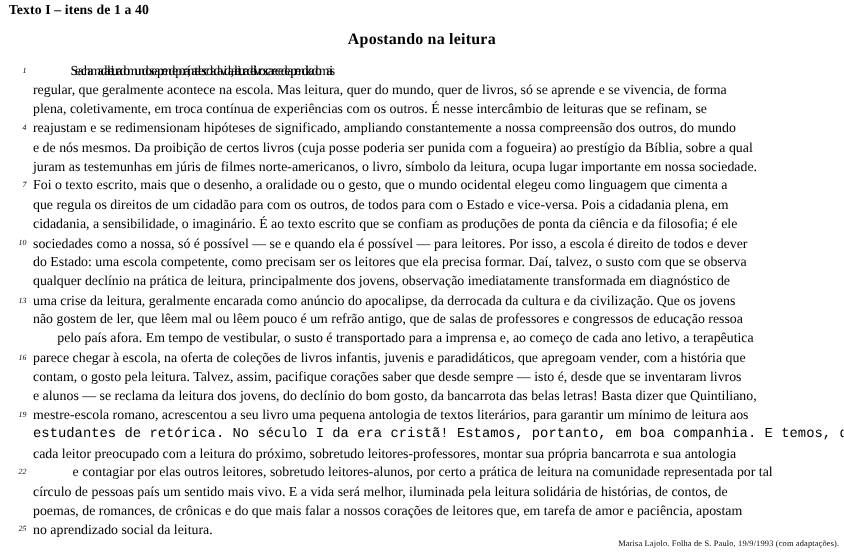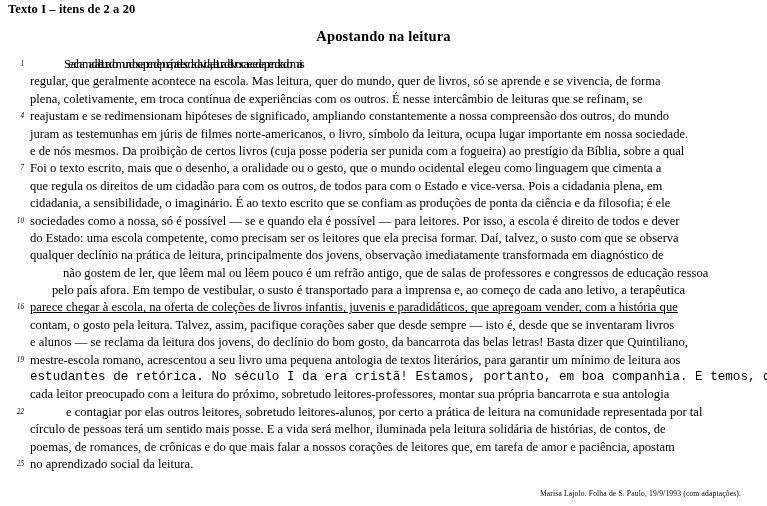--- a/index.html
+++ b/index.html
@@ -79,57 +79,57 @@
   .line-text {
     display: block;
     
   }
 
   .indent-first { padding-left: 34px; }
 
   
   .doc-source {
     position: absolute;
-    right: 26px;
+    right: 4px;
     bottom: 8px;
     font-size: 7.6px;
     text-align: right;
     white-space: nowrap;
     letter-spacing: 0.15px;
   }
 </style>
 </head>
 <body>
 
 <div class="page">
 
-  <div class="doc-header">Texto I – itens de 2 a 20</div>
+  <div class="doc-header">Texto I – itens de 1 a 40</div>
 
   <div class="doc-title">Apostando na leitura</div>
 
   <div class="text-body" id="text-body">
       <div class="text-line">
         <span class="line-num">1</span>
         <span class="line-text indent-first" style="word-spacing: 0px; letter-spacing: -3px;">Se a chamada leitura do mundo se aprende por aí, na tal escola da vida, a leitura de livros carece de aprendizado mais</span>
       </div>
       <div class="text-line">
         <span class="line-text" style="word-spacing: 0px;">regular, que geralmente acontece na escola. Mas leitura, quer do mundo, quer de livros, só se aprende e se vivencia, de forma</span>
       </div>
       <div class="text-line">
         <span class="line-text" style="word-spacing: 0px;">plena, coletivamente, em troca contínua de experiências com os outros. É nesse intercâmbio de leituras que se refinam, se</span>
       </div>
       <div class="text-line">
         <span class="line-num">4</span>
         <span class="line-text" style="word-spacing: 0px;">reajustam e se redimensionam hipóteses de significado, ampliando constantemente a nossa compreensão dos outros, do mundo</span>
       </div>
       <div class="text-line">
-        <span class="line-text" style="word-spacing: 0px;">juram as testemunhas em júris de filmes norte-americanos, o livro, símbolo da leitura, ocupa lugar importante em nossa sociedade.</span>
+        <span class="line-text" style="word-spacing: 0px;">e de nós mesmos. Da proibição de certos livros (cuja posse poderia ser punida com a fogueira) ao prestígio da Bíblia, sobre a qual</span>
       </div>
       <div class="text-line">
-        <span class="line-text" style="word-spacing: 0px;">e de nós mesmos. Da proibição de certos livros (cuja posse poderia ser punida com a fogueira) ao prestígio da Bíblia, sobre a qual</span>
+        <span class="line-text" style="word-spacing: 0px;">juram as testemunhas em júris de filmes norte-americanos, o livro, símbolo da leitura, ocupa lugar importante em nossa sociedade.</span>
       </div>
       <div class="text-line">
         <span class="line-num">7</span>
         <span class="line-text" style="word-spacing: 0px;">Foi o texto escrito, mais que o desenho, a oralidade ou o gesto, que o mundo ocidental elegeu como linguagem que cimenta a</span>
       </div>
       <div class="text-line">
         <span class="line-text" style="word-spacing: 0px;">que regula os direitos de um cidadão para com os outros, de todos para com o Estado e vice-versa. Pois a cidadania plena, em</span>
       </div>
       <div class="text-line">
         <span class="line-text" style="word-spacing: 0px;">cidadania, a sensibilidade, o imaginário. É ao texto escrito que se confiam as produções de ponta da ciência e da filosofia; é ele</span>
@@ -138,28 +138,32 @@
         <span class="line-num">10</span>
         <span class="line-text" style="word-spacing: 0px;">sociedades como a nossa, só é possível — se e quando ela é possível — para leitores. Por isso, a escola é direito de todos e dever</span>
       </div>
       <div class="text-line">
         <span class="line-text" style="word-spacing: 0px;">do Estado: uma escola competente, como precisam ser os leitores que ela precisa formar. Daí, talvez, o susto com que se observa</span>
       </div>
       <div class="text-line">
         <span class="line-text" style="word-spacing: 0px;">qualquer declínio na prática de leitura, principalmente dos jovens, observação imediatamente transformada em diagnóstico de</span>
       </div>
       <div class="text-line">
-        <span class="line-text" style="word-spacing: 0px; margin-left: 33px;">não gostem de ler, que lêem mal ou lêem pouco é um refrão antigo, que de salas de professores e congressos de educação ressoa</span>
+        <span class="line-num">13</span>
+        <span class="line-text" style="word-spacing: 0px;">uma crise da leitura, geralmente encarada como anúncio do apocalipse, da derrocada da cultura e da civilização. Que os jovens</span>
+      </div>
+      <div class="text-line">
+        <span class="line-text" style="word-spacing: 0px;">não gostem de ler, que lêem mal ou lêem pouco é um refrão antigo, que de salas de professores e congressos de educação ressoa</span>
       </div>
       <div class="text-line">
         <span class="line-text" style="word-spacing: 0px; padding-left: 22px;">pelo país afora. Em tempo de vestibular, o susto é transportado para a imprensa e, ao começo de cada ano letivo, a terapêutica</span>
       </div>
       <div class="text-line">
         <span class="line-num">16</span>
-        <span class="line-text" style="word-spacing: 0px; text-decoration: underline;">parece chegar à escola, na oferta de coleções de livros infantis, juvenis e paradidáticos, que apregoam vender, com a história que</span>
+        <span class="line-text" style="word-spacing: 0px;">parece chegar à escola, na oferta de coleções de livros infantis, juvenis e paradidáticos, que apregoam vender, com a história que</span>
       </div>
       <div class="text-line">
         <span class="line-text" style="word-spacing: 0px;">contam, o gosto pela leitura. Talvez, assim, pacifique corações saber que desde sempre — isto é, desde que se inventaram livros</span>
       </div>
       <div class="text-line">
         <span class="line-text" style="word-spacing: 0px;">e alunos — se reclama da leitura dos jovens, do declínio do bom gosto, da bancarrota das belas letras! Basta dizer que Quintiliano,</span>
       </div>
       <div class="text-line">
         <span class="line-num">19</span>
         <span class="line-text" style="word-spacing: 0px;">mestre-escola romano, acrescentou a seu livro uma pequena antologia de textos literários, para garantir um mínimo de leitura aos</span>
@@ -168,21 +172,21 @@
         <span class="line-text" style="word-spacing: 0px; font-family: Liberation Mono, monospace;">estudantes de retórica. No século I da era cristã! Estamos, portanto, em boa companhia. E temos, de troco, uma boa sugestão: se</span>
       </div>
       <div class="text-line">
         <span class="line-text" style="word-spacing: 0px;">cada leitor preocupado com a leitura do próximo, sobretudo leitores-professores, montar sua própria bancarrota e sua antologia</span>
       </div>
       <div class="text-line">
         <span class="line-num">22</span>
         <span class="line-text" style="word-spacing: 0px; margin-left: 36px;">e contagiar por elas outros leitores, sobretudo leitores-alunos, por certo a prática de leitura na comunidade representada por tal</span>
       </div>
       <div class="text-line">
-        <span class="line-text" style="word-spacing: 0px;">círculo de pessoas terá um sentido mais posse. E a vida será melhor, iluminada pela leitura solidária de histórias, de contos, de</span>
+        <span class="line-text" style="word-spacing: 0px;">círculo de pessoas país um sentido mais vivo. E a vida será melhor, iluminada pela leitura solidária de histórias, de contos, de</span>
       </div>
       <div class="text-line">
         <span class="line-text" style="word-spacing: 0px;">poemas, de romances, de crônicas e do que mais falar a nossos corações de leitores que, em tarefa de amor e paciência, apostam</span>
       </div>
       <div class="text-line">
         <span class="line-num">25</span>
         <span class="line-text">no aprendizado social da leitura.</span>
       </div>
     </div>
 

